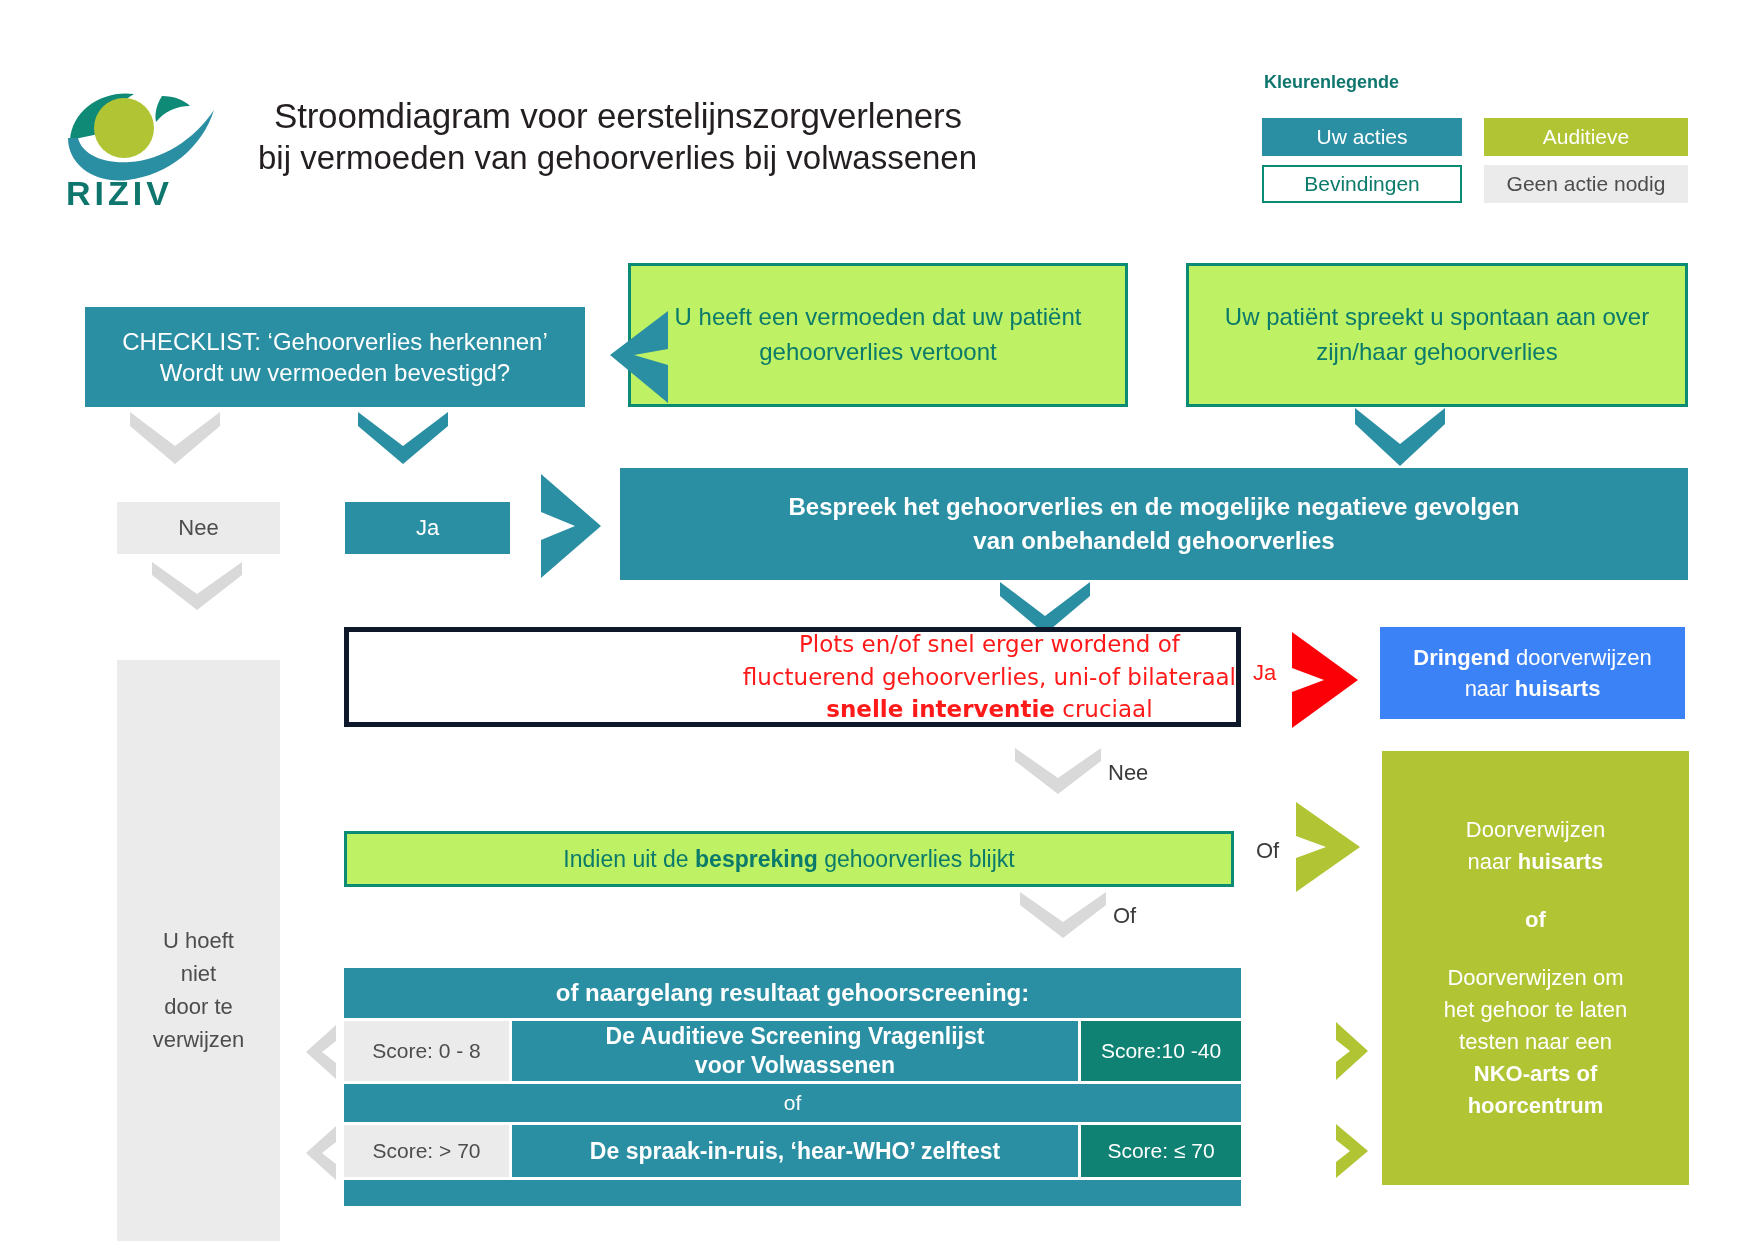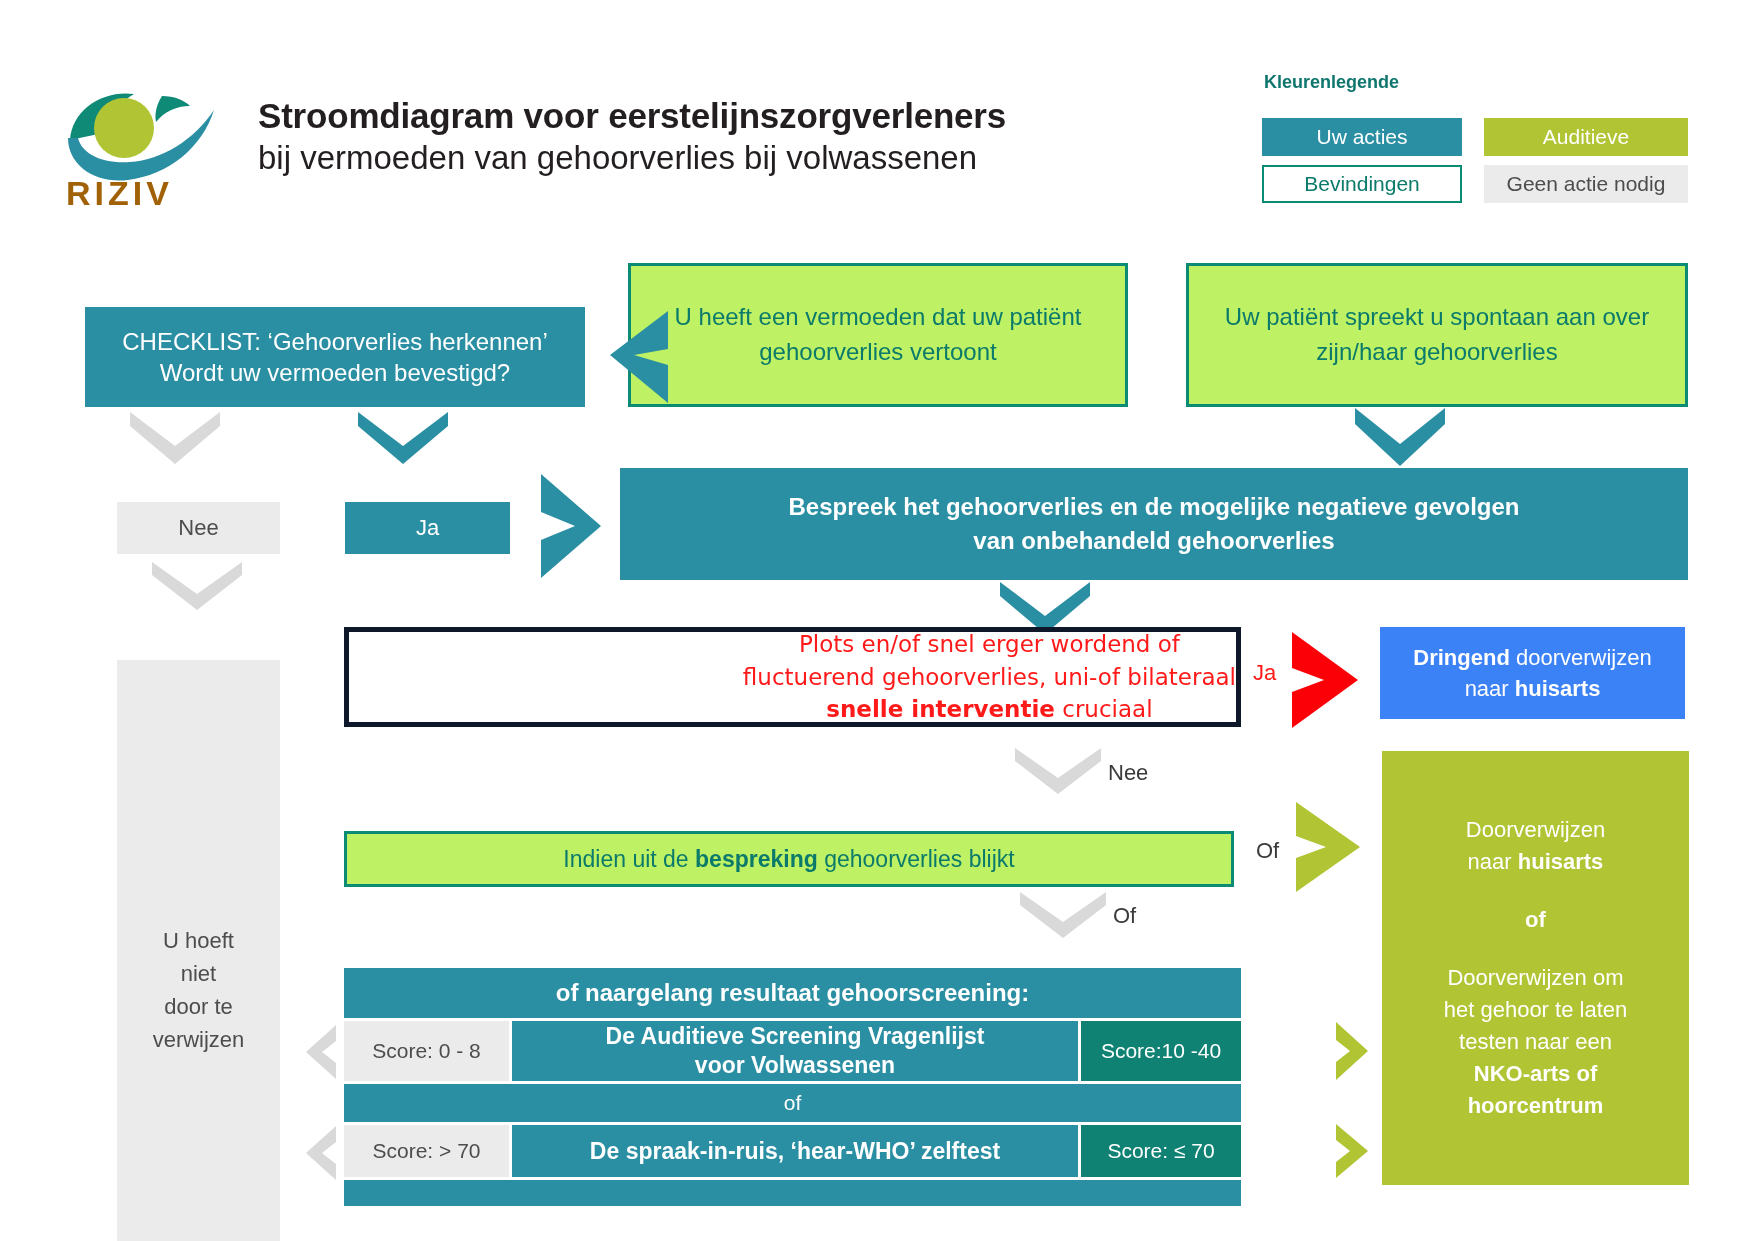--- a/index.html
+++ b/index.html
@@ -10,21 +10,21 @@
     position:relative;
     overflow:hidden;
     color:#2b2b2b;
   }
   .abs{position:absolute;box-sizing:border-box;}
   .ctr{display:flex;align-items:center;justify-content:center;text-align:center;}
 
   
   #logo{left:62px;top:62px;width:160px;height:140px;}
   #title-wrap{left:258px;top:95px;width:920px;}
-  #title-line1{font-size:35px;font-weight:bold;color:#231f20;letter-spacing:-0.2px;line-height:1.22;}
+  #title-line1{font-size:35px;font-weight:normal;color:#231f20;letter-spacing:-0.2px;line-height:1.22;margin-left:16px;}
   #title-line2{font-size:33px;font-weight:normal;color:#231f20;line-height:1.22;}
 
   #legend-title{left:1264px;top:72px;font-size:18px;font-weight:bold;color:#0f766e;}
   .legend-cell{height:38px;font-size:21px;}
   #lg-actions{left:1262px;top:118px;width:200px;background:#2b8fa3;color:#fff;}
   #lg-verwijzing{left:1484px;top:118px;width:204px;background:#b1c433;color:#fff;}
   #lg-bevindingen{left:1262px;top:165px;width:200px;background:#fff;color:#0b7a6a;border:2px solid #0b8a74;}
   #lg-geen{left:1484px;top:165px;width:204px;background:#ebebeb;color:#4d4d4d;}
 
   
@@ -81,21 +81,21 @@
 <body>
 
 <div class="abs" id="logo">
   <svg width="160" height="140" viewBox="0 0 160 140">
     <path d="M8 78 C10 48 40 28 72 32 C58 40 48 54 46 70 Z" fill="#0e8a76"></path>
     <path d="M100 34 C112 34 122 38 128 44 C114 44 102 50 94 60 C92 50 96 40 100 34 Z" fill="#0e8a76"></path>
     <path d="M6 76 C6 104 34 122 66 118 C106 113 140 86 152 48
              C132 78 100 98 68 100 C40 102 20 92 16 76 Z" fill="#2b8fa3"></path>
     <circle cx="62" cy="66" r="30" fill="#b1c433"></circle>
   </svg>
-  <div style="position:absolute;left:4px;top:112px;font-size:34px;font-weight:bold;color:#a16207;letter-spacing:4px;">RIZIV</div>
+  <div style="position:absolute;left:4px;top:112px;font-size:34px;font-weight:bold;color:#0f766e;letter-spacing:4px;">RIZIV</div>
 </div>
 
 <div class="abs" id="title-wrap">
   <div id="title-line1">Stroomdiagram voor eerstelijnszorgverleners</div>
   <div id="title-line2">bij vermoeden van gehoorverlies bij volwassenen</div>
 </div>
 
 <div class="abs" id="legend-title">Kleurenlegende</div>
 <div class="abs ctr legend-cell" id="lg-actions">Uw acties</div>
 <div class="abs ctr legend-cell" id="lg-verwijzing">Auditieve</div>

